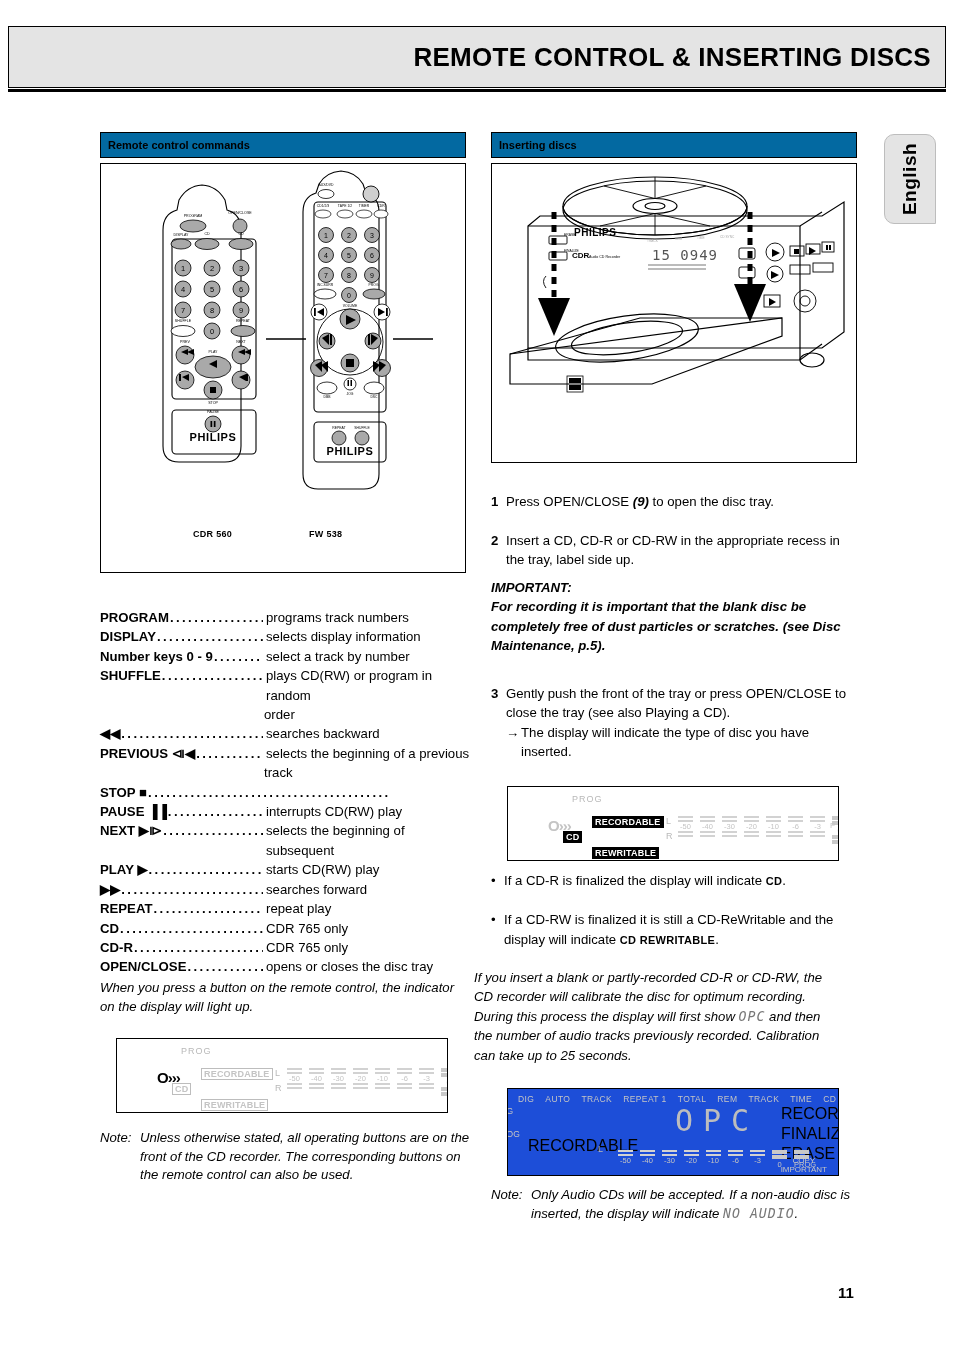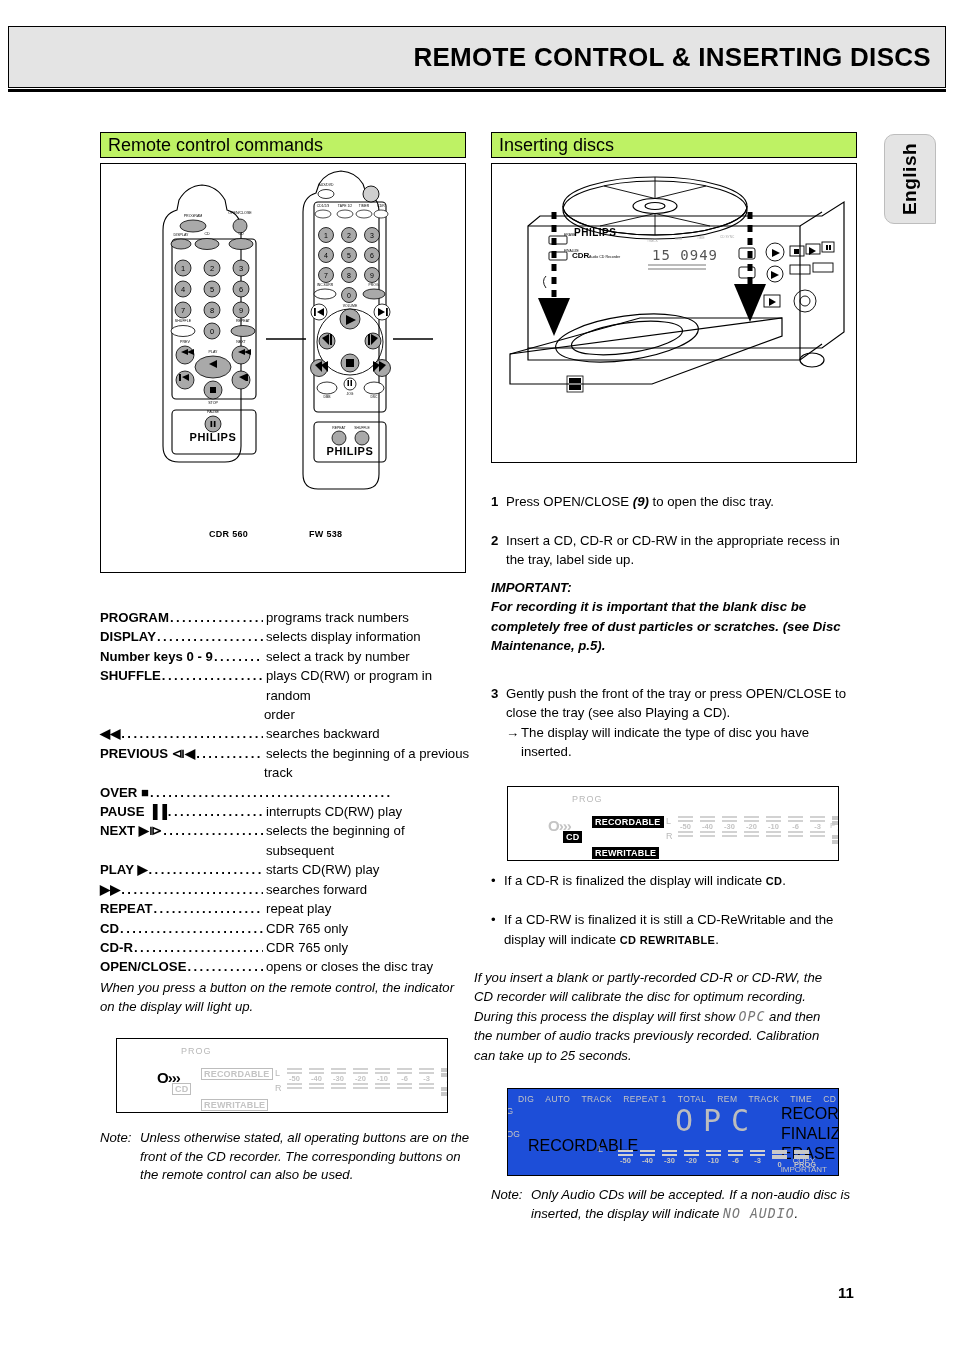--- a/index.html
+++ b/index.html
@@ -50,24 +50,24 @@
     white-space: nowrap;
     letter-spacing: 0.5px;
   }
 
   
   .col { position: absolute; top: 132px; width: 366px; }
   .col-left  { left: 100px; }
   .col-right { left: 491px; }
 
   .section-title {
-    background: #bef264;
+    background: #0369a1;
     border: 1px solid #000;
     height: 26px;
-    font-size: 18px; font-weight: normal;
+    font-size: 11px; font-weight: bold;
     display: flex; align-items: center;
     padding-left: 7px;
   }
 
   .figbox {
     border: 1px solid #000;
     margin-top: 5px;
     background: #fff;
     position: relative;
     overflow: hidden;
@@ -138,21 +138,21 @@
   }
   .lcd .t-cd   { left: 55px; top: 44px; }
   .lcd .t-rec  { left: 84px; top: 29px; }
   .lcd .t-rew  { left: 84px; top: 44px; margin-top: 16px; }
 
   .lcd .lr { position: absolute; font-size: 9px; color: #b9b9b9; }
   .lcd .lr.l { left: 158px; top: 29px; }
   .lcd .lr.r { left: 158px; top: 44px; }
 
   .meter { position: absolute; left: 170px; top: 29px; display: flex; gap: 7px; }
-  .meter .seg { width: 15px; font-weight: bold; }
+  .meter .seg { width: 15px; }
   .meter .bar {
     height: 2px; background: #d2d2d2; margin-bottom: 2px;
   }
   .meter .bar.b2 { margin-bottom: 0; }
   .meter .lab {
     font-size: 7.5px; color: #c4c4c4; text-align: center;
     line-height: 9px; height: 9px;
   }
   .meter .seg.hot .bar { height: 4px; background: #c9c9c9; margin-bottom: 1px; }
 
@@ -229,21 +229,21 @@
 
   .page-num {
     position: absolute; left: 838px; top: 1284px;
     font-size: 15px; font-weight: bold;
   }
 
   
   .fig-label {
     position: absolute; font-size: 9px; font-weight: bold; letter-spacing: 0.3px;
   }
-  #lbl-cdr560 { left: 108px; top: 365px; }
+  #lbl-cdr560 { left: 92px; top: 365px; }
   #lbl-fw538  { left: 208px; top: 365px; text-align: center; }
 </style>
 </head>
 <body>
 
 <div class="page-header">
   <div class="title">REMOTE CONTROL  &amp; INSERTING DISCS</div>
 </div>
 <div class="header-rule"></div>
 
@@ -467,21 +467,21 @@
       <span class="cmd-dots">........................................</span>
       <span class="cmd-desc">searches backward</span>
     </div>
     <div class="cmd-row">
       <span class="cmd-term">PREVIOUS ⧏◀</span>
       <span class="cmd-dots">........................................</span>
       <span class="cmd-desc">selects the beginning of a previous</span>
     </div>
     <div class="cmd-cont">track</div>
     <div class="cmd-row">
-      <span class="cmd-term">OVER ■</span>
+      <span class="cmd-term">STOP ■</span>
       <span class="cmd-dots">........................................</span>
     </div>
     <div class="cmd-row">
       <span class="cmd-term">PAUSE ▐▐</span>
       <span class="cmd-dots">........................................</span>
       <span class="cmd-desc">interrupts CD(RW) play</span>
     </div>
     <div class="cmd-row">
       <span class="cmd-term">NEXT ▶⧐</span>
       <span class="cmd-dots">........................................</span>

